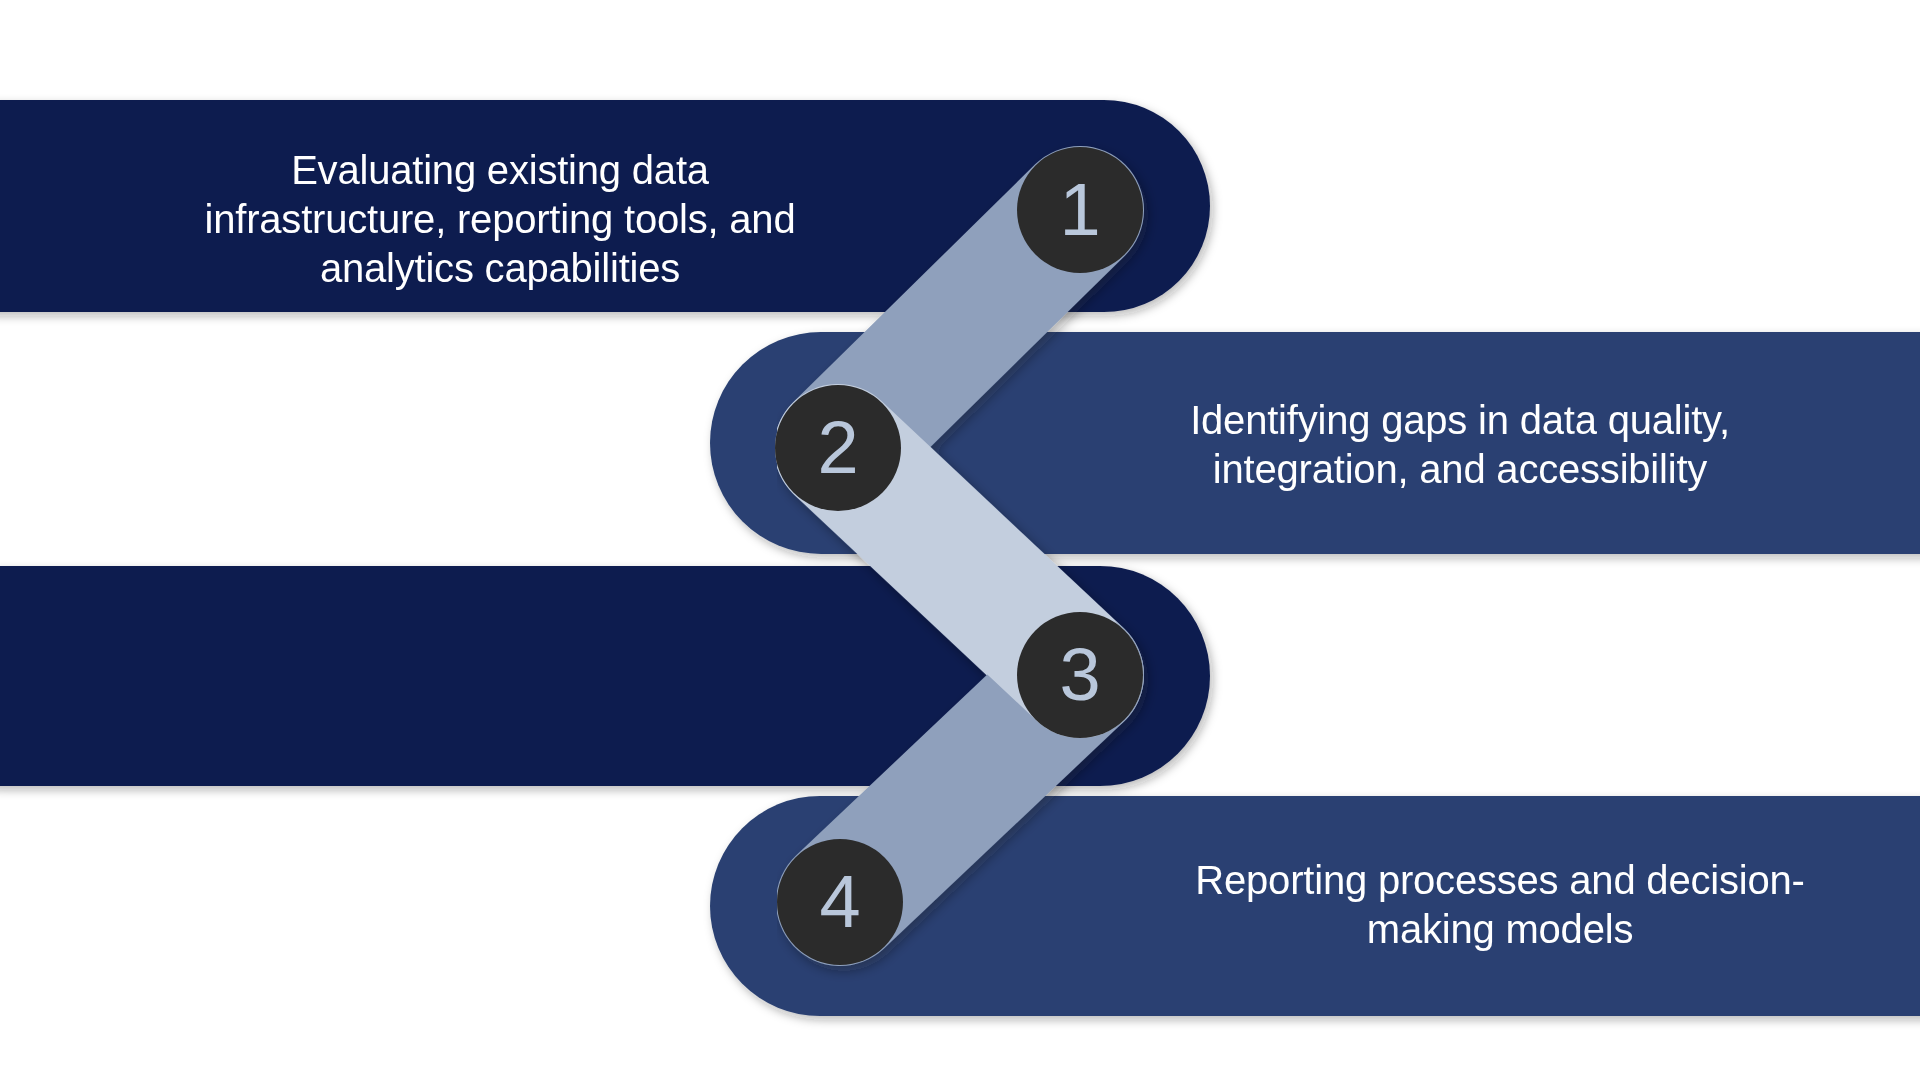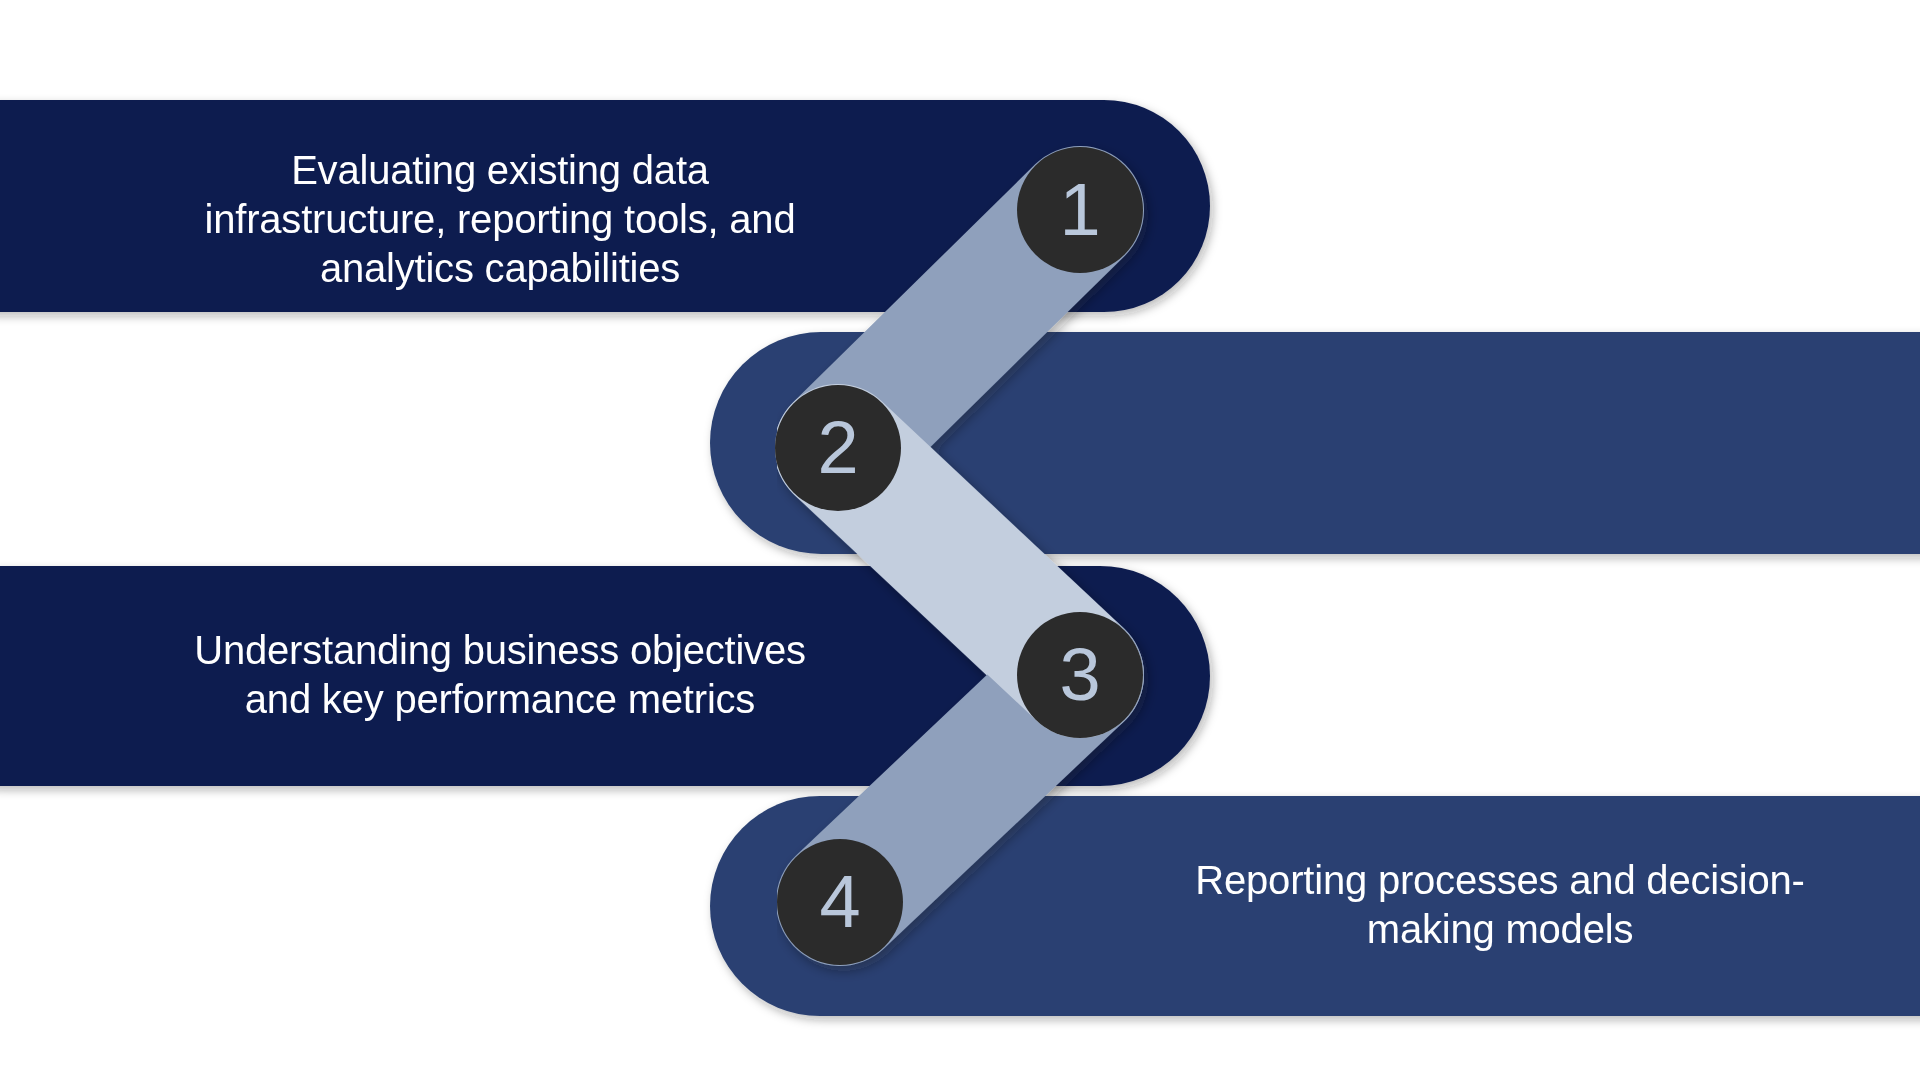--- a/index.html
+++ b/index.html
@@ -106,23 +106,23 @@
     </g>
     <g>
       <circle cx="840" cy="882" r="63" fill="#2B2B2B"></circle>
     </g>
   </svg>
 
   <div class="bar-text" style="left:70px; top:126px; width:860px;">Evaluating existing data
 infrastructure, reporting tools, and
 analytics capabilities</div>
 
+  <div class="bar-text" style="left:1060px; top:376px; width:800px;">Identifying gaps in data quality,
+integration, and accessibility</div>
 
-  <div class="bar-text" style="left:70px; top:606px; width:860px;">Understanding business objectives
-and key performance metrics</div>
 
   <div class="bar-text" style="left:1100px; top:836px; width:800px;">Reporting processes and decision-
 making models</div>
 
   <div class="step-num" style="left:1015px; top:125px;">1</div>
 
   <div class="step-num" style="left:773px; top:363px;">2</div>
 
   <div class="step-num" style="left:1015px; top:590px;">3</div>
 

